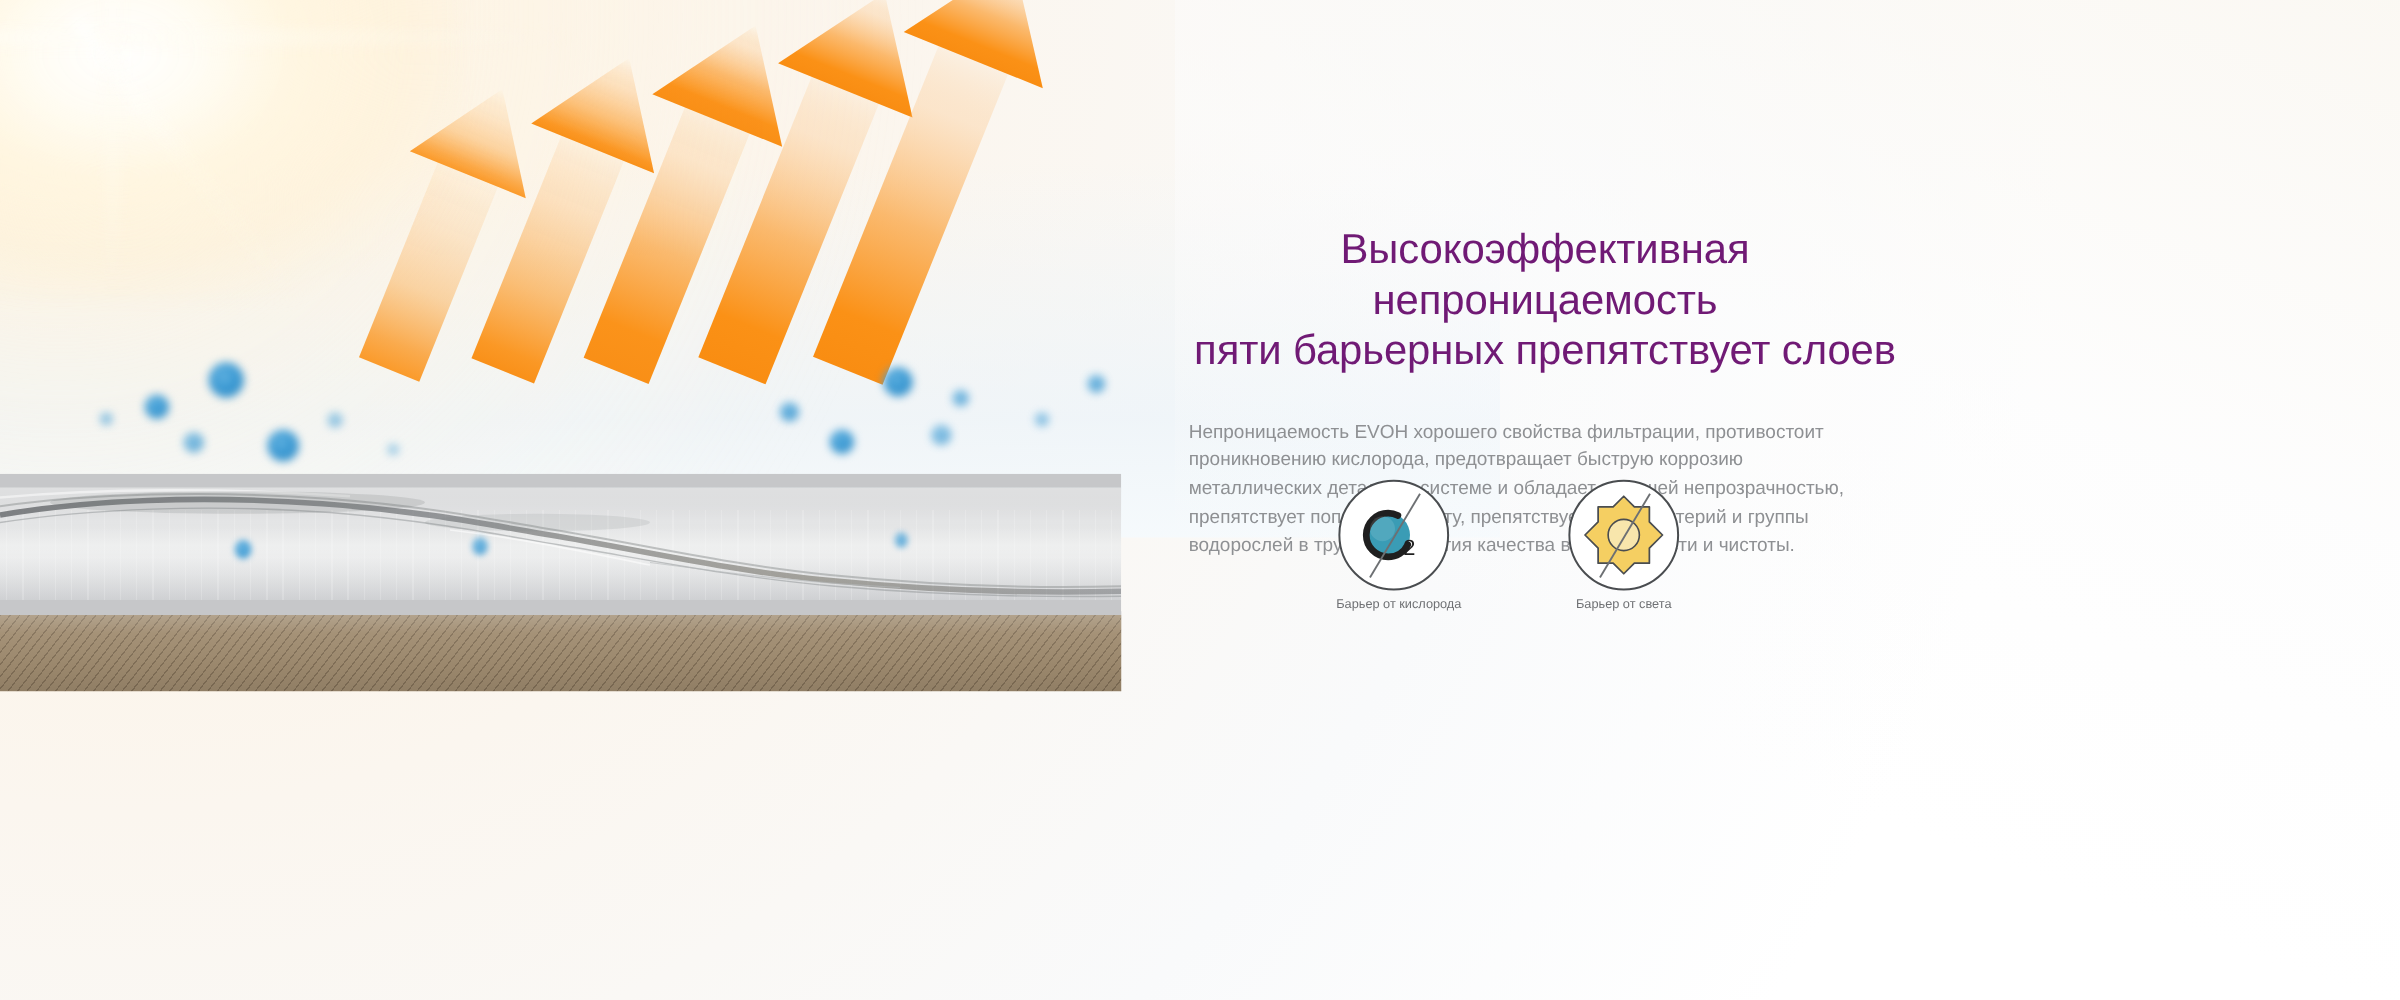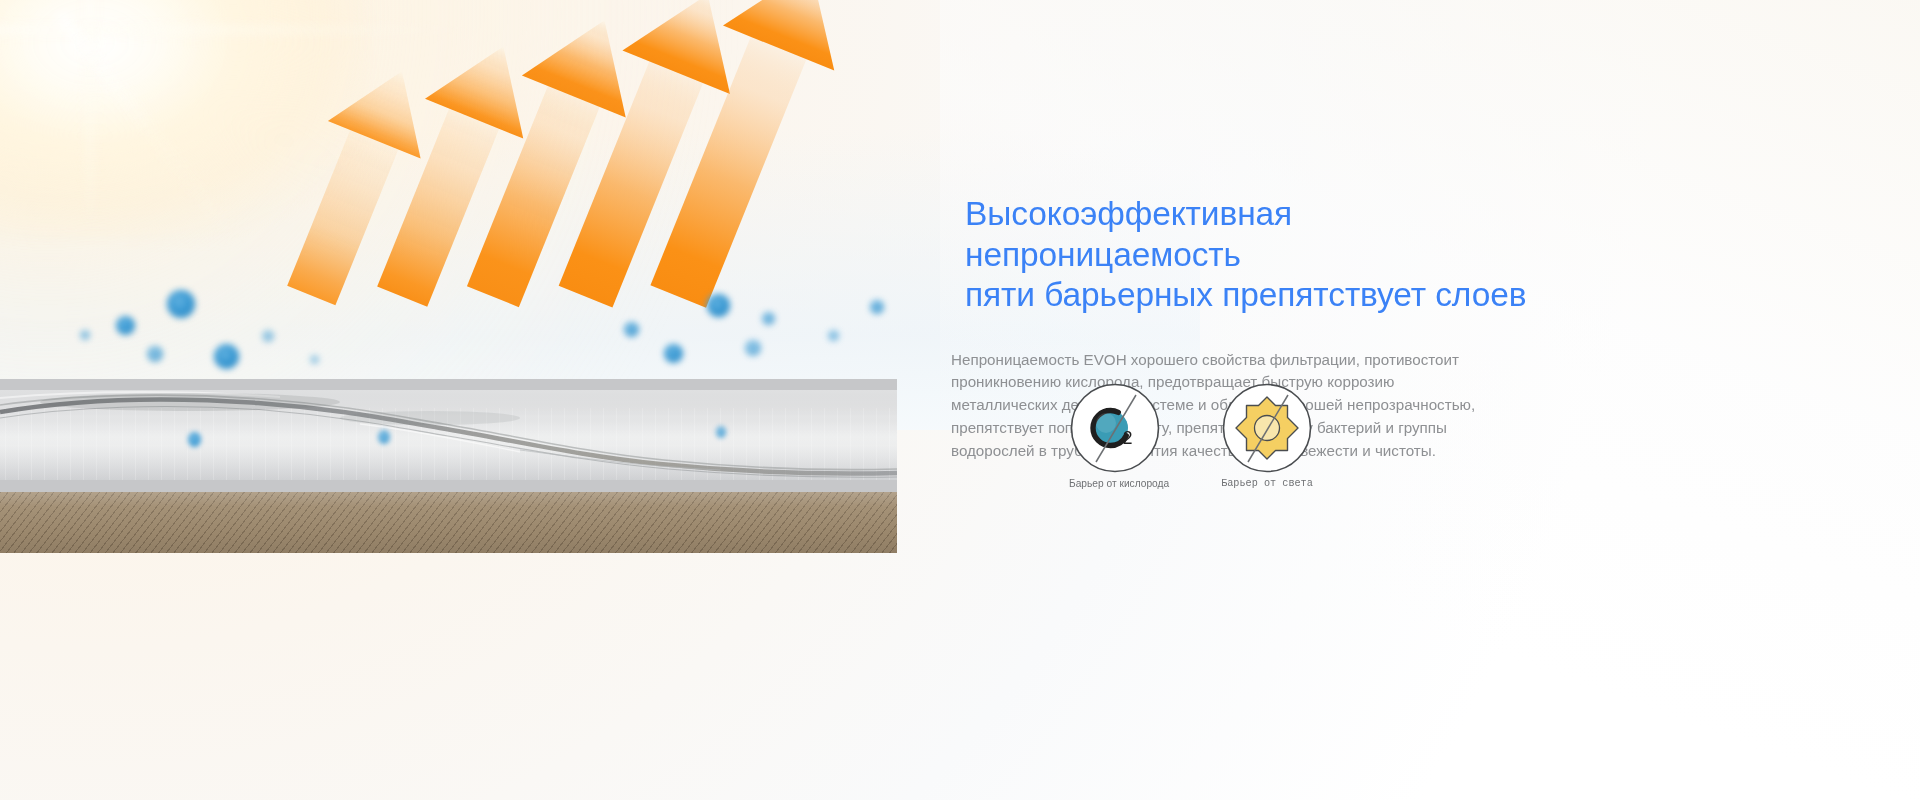--- a/index.html
+++ b/index.html
@@ -107,34 +107,34 @@
     opacity:.75;
   }
   .tan .shade{
     position:absolute;inset:0;
     background:linear-gradient(180deg, rgba(255,255,255,.20) 0%, rgba(255,255,255,.05) 24%, rgba(0,0,0,.04) 70%, rgba(0,0,0,.10) 100%);
   }
 
   
   .content{position:absolute;left:951px;top:180px;width:900px;}
   .headline{
-    margin:14px;font-weight:400;font-size:33.5px;line-height:1.21;
-    color:#3b82f6;letter-spacing:-.1px;max-width:570px;
+    margin:0;font-weight:400;font-size:33.5px;line-height:1.21;
+    color:#701a75;letter-spacing:-.1px;max-width:570px;text-align:center;
   }
   .headline .l2{display:block;}
   .body-copy{
     margin:33px 0 0 0;font-size:15.2px;line-height:1.50;color:#8e9093;max-width:545px;
     font-weight:400;
   }
 
   
   .badges{position:absolute;left:1069px;top:382px;width:420px;height:110px;}
   .badge{position:absolute;width:92px;text-align:center;}
   .badge-o2{left:0;}
-  .badge-light{left:152px;font-family:Liberation Mono, monospace;}
+  .badge-light{left:184px;}
   .badge .ring{width:92px;height:92px;display:block;}
   .badge .cap{
     display:block;margin-top:4px;font-size:10.2px;color:#6f7174;white-space:nowrap;
     transform:translateX(-50%);position:relative;left:50%;
   }
 </style>
 </head>
 <body>
 
 <div class="stage">

